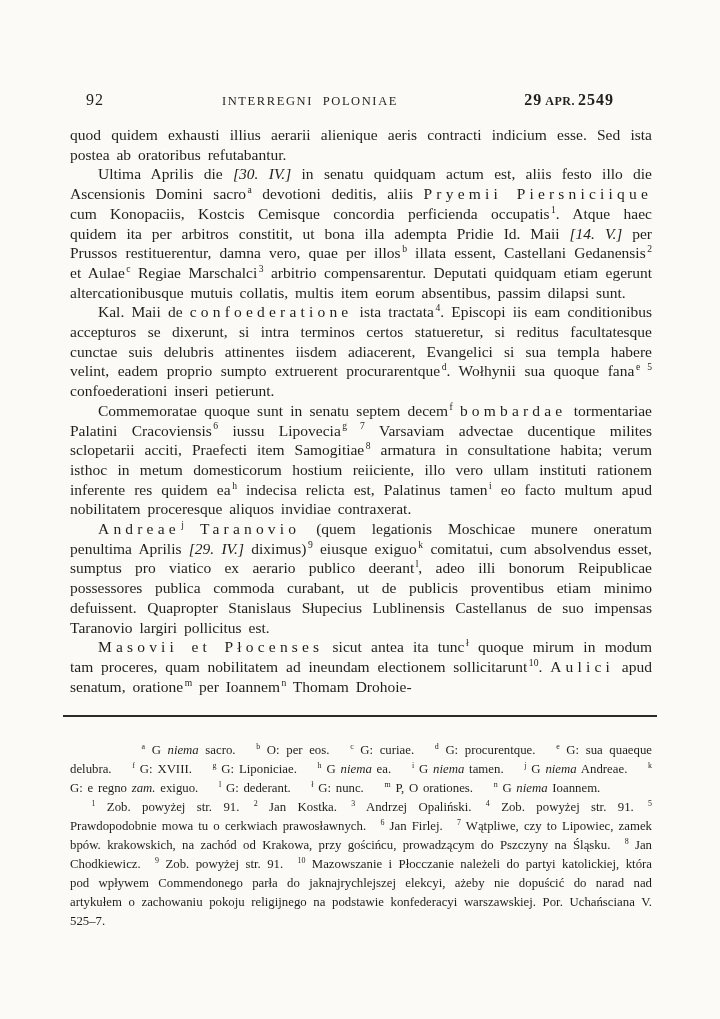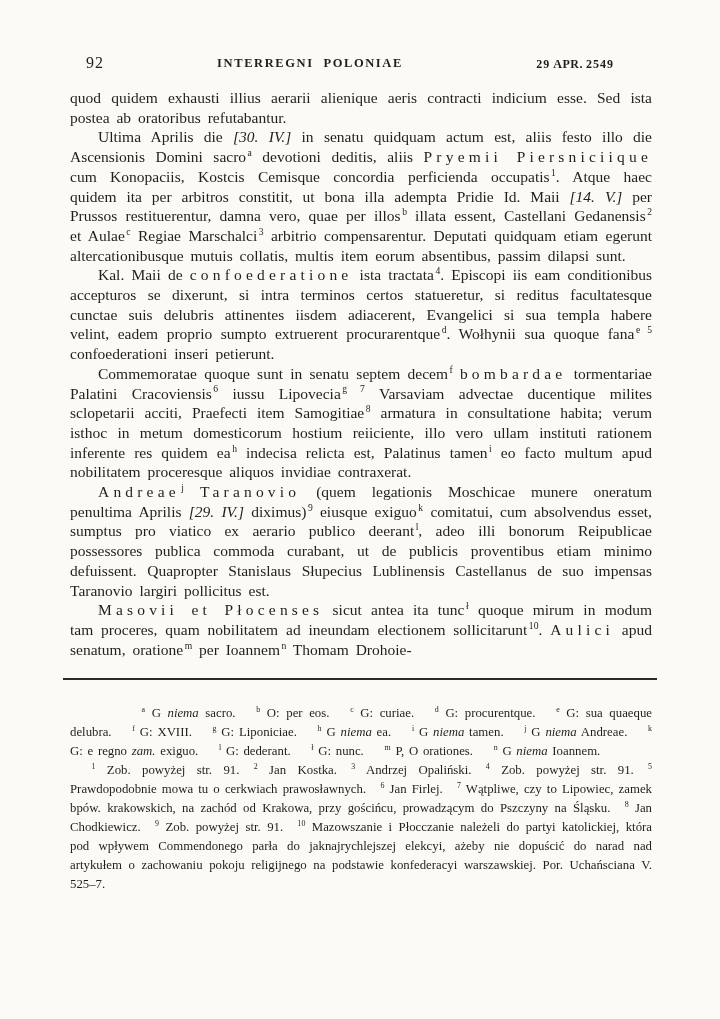--- a/index.html
+++ b/index.html
@@ -14,44 +14,45 @@
     box-sizing: border-box;
     background: #fbfaf6;
     color: #211f1c;
     font-family: "Liberation Serif", "DejaVu Serif", serif;
     padding: 54px 68px 0 70px;
     overflow: hidden;
   }
   
   .header {
     display: flex;
-    align-items: center;
+    align-items: flex-end;
+    margin-top: 37px;
   }
   .h-left {
     flex: 0 0 70px;
     font-size: 16px;
     padding-left: 16px;
     letter-spacing: 1px;
   }
   .h-center {
     flex: 1;
     text-align: center;
-    font-weight: bold;
+    font-weight: normal;
     font-size: 12.5px;
     letter-spacing: 1.6px;
     word-spacing: 5px;
   }
   .h-right {
     flex: 0 0 150px;
     text-align: right;
     font-weight: bold;
     padding-right: 38px;
     white-space: nowrap;
   }
-  .d-num  { font-size: 12px; letter-spacing: 1px; }
+  .d-num  { font-size: 16px; letter-spacing: 1px; }
   .d-mon  { font-size: 12px; letter-spacing: 0.5px; margin: 0 3px; }
   
   .bodytext {
     margin-top: 16px;
     font-size: 15.5px;
     line-height: 19.7px;
     text-align: justify;
     word-spacing: 3px;
   }
   .bodytext p { margin: 0; }

